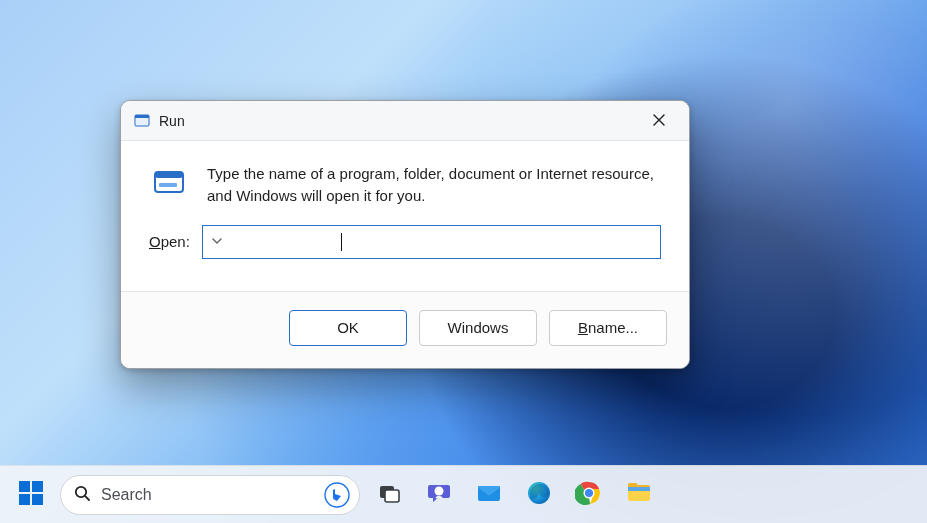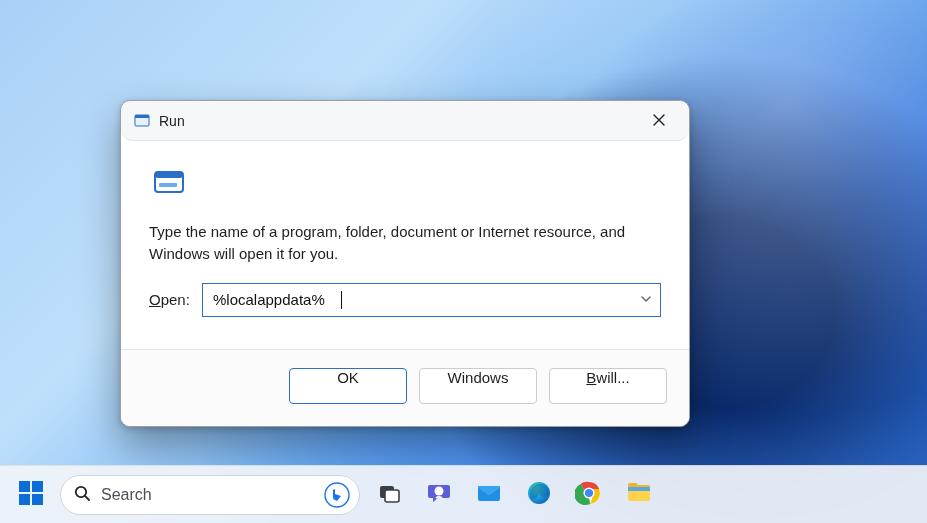--- a/index.html
+++ b/index.html
@@ -27,37 +27,36 @@
     border-radius: 10px;
     box-shadow: 0 18px 40px rgba(0,0,0,0.35), 0 2px 6px rgba(0,0,0,0.2);
     overflow: hidden;
   }
   .titlebar {
     display: flex; align-items: center;
     height: 40px;
     padding: 0 8px 0 12px;
     background: #f6f7f9;
     border-bottom: 1px solid #e3e5e8;
-    border-radius: 12px;
   }
   .titlebar .title-icon {
     width: 18px; height: 18px; margin-right: 8px;
     display: inline-flex; align-items: center; justify-content: center;
   }
   .titlebar .title-text { font-size: 14px; color: #202124; }
   .titlebar .spacer { flex: 1; }
   .titlebar .close-btn {
     width: 44px; height: 28px;
     display: flex; align-items: center; justify-content: center;
     border-radius: 4px;
   }
 
   .body-area {
     padding: 22px 28px 10px 28px;
-    display: flex; gap: 18px; flex-direction: column;
+    display: flex; gap: 18px;
   }
   .run-big-icon {
     width: 40px; height: 40px; flex: 0 0 40px;
     display: flex; align-items: center; justify-content: center;
   }
   .desc {
     font-size: 15px; color: #1f1f1f; line-height: 1.45;
   }
 
   .open-row {
@@ -106,21 +105,21 @@
     padding: 18px 22px 22px 22px;
     display: flex; gap: 12px; justify-content: flex-end;
     background: #fbfbfc;
   }
   .btn {
     min-width: 118px; height: 36px;
     background: #ffffff;
     border: 1px solid #c9ccd1;
     border-radius: 4px;
     font-size: 15px; color: #1f1f1f;
-    display: flex; justify-content: center;
+    display: flex; align-items: center; justify-content: center;
     cursor: default;
   }
   .btn.default { border-color: #2a6fc7; }
   .btn .ul { text-decoration: underline; }
 
   
   .taskbar {
     position: absolute; left: 0; right: 0; bottom: 0;
     height: 58px;
     background: rgba(241,244,249,0.92);
@@ -188,42 +187,41 @@
           <rect x="5" y="8" width="28" height="6" rx="3" fill="#2a6fc7"></rect>
           <rect x="9" y="19" width="18" height="4" rx="1" fill="#6fa9ee"></rect>
         </svg>
       </div>
       <div class="desc">Type the name of a program, folder, document or Internet resource, and Windows will open it for you.</div>
     </div>
 
     <div class="open-row">
       <div class="open-label"><span class="ul">O</span><span>pen:</span></div>
       <div class="combo">
-        <input type="text" value="%localappdata%" style="">
         <span class="caret"></span>
         <div class="chev">
           <span>
             <svg width="12" height="12" viewBox="0 0 12 12">
                 <path d="M2 4 L6 8 L10 4" fill="none" stroke="#5f6368" stroke-width="1.4" stroke-linecap="round" stroke-linejoin="round"></path>
               </svg>
           </span>
         </div>
       </div>
     </div>
 
     <div class="button-row">
       <div class="btn default">
           <span>OK</span>
         </div>
       <div class="btn">
           <span>Windows</span>
         </div>
       <div class="btn">
           <span class="ul">B</span>
-          <span>will...</span>
+          <span>name...</span>
         </div>
     </div>
   </div>
 
   <div class="taskbar">
     <div class="start">
       <span>
         <svg width="28" height="28" viewBox="0 0 28 28">
           <rect x="2" y="2" width="11" height="11" fill="#0b6dd6"></rect>
           <rect x="15" y="2" width="11" height="11" fill="#0b6dd6"></rect>

